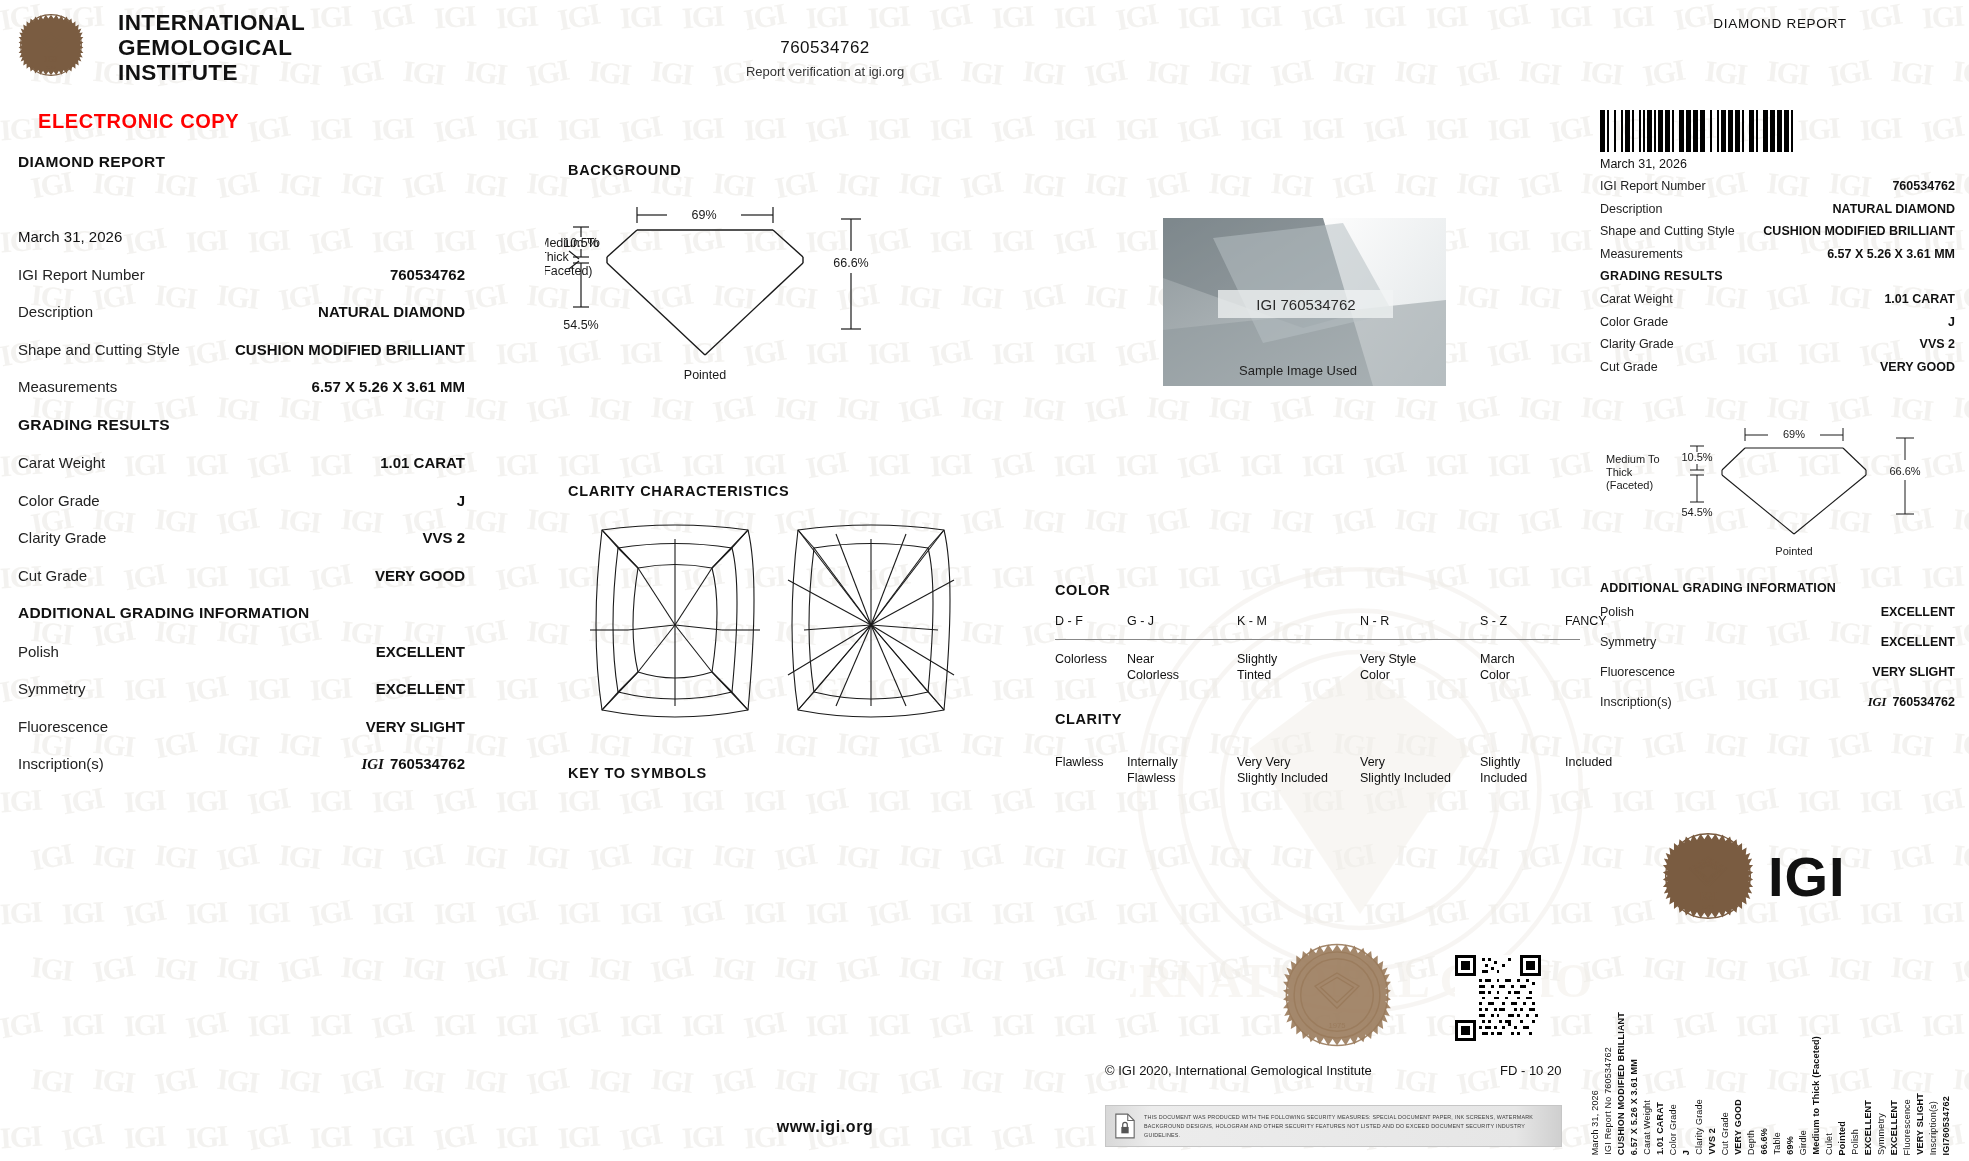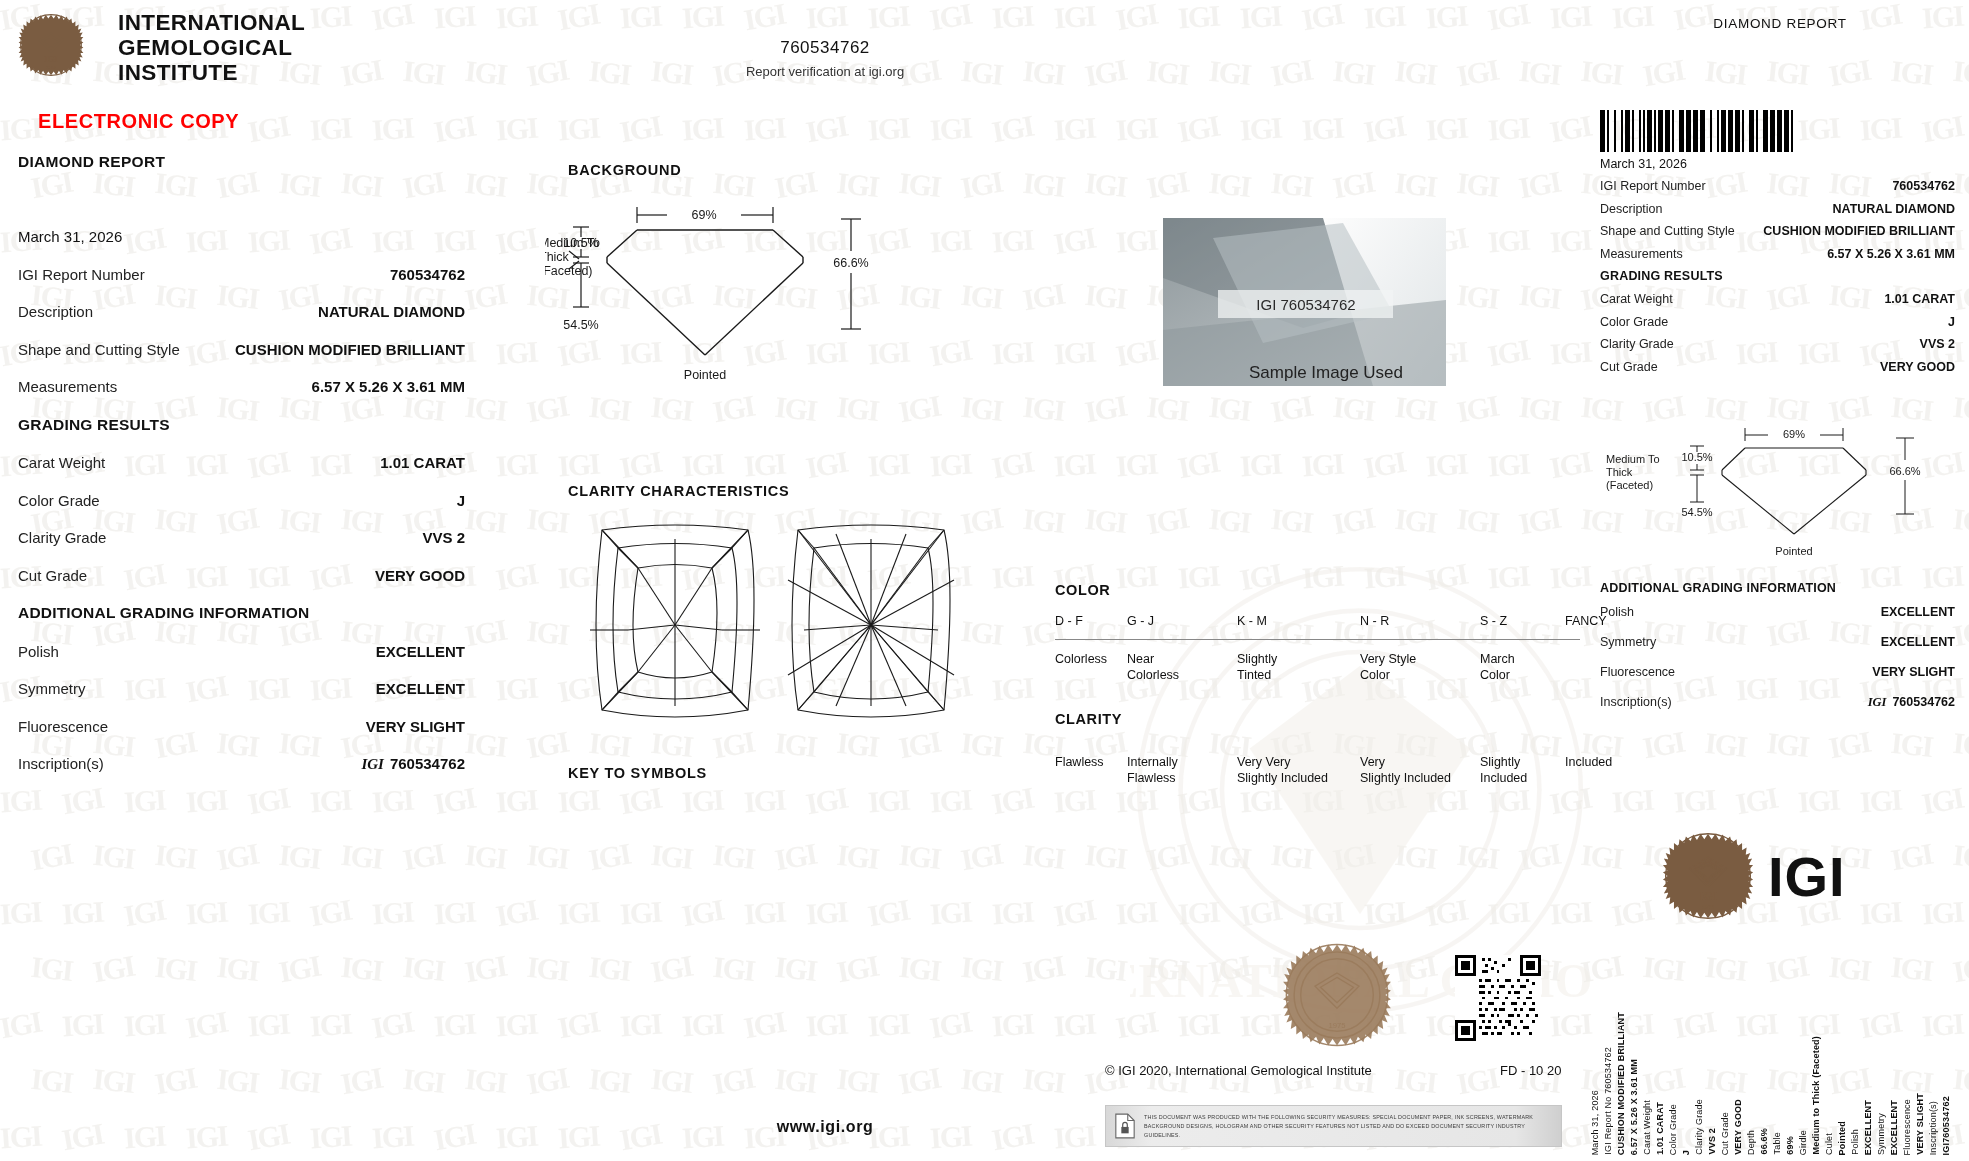--- a/index.html
+++ b/index.html
@@ -124,21 +124,21 @@
 
   
   #sample-img {
     position: absolute; left: 1163px; top: 218px;
     width: 283px; height: 168px;
     overflow: hidden;
     background: #9aa2a6;
   }
   #sample-caption {
     position: absolute; left: 1163px; top: 363px; width: 270px;
-    text-align: center; font-size: 17px; color: #222; margin-left: 28px;
+    text-align: center; font-size: 13px; color: #222;
   }
 
   
   #scale-block { position: absolute; left: 1055px; top: 582px; width: 525px; }
   .scale-head {
     font-size: 14.5px; font-weight: bold; letter-spacing: .6px; margin-bottom: 16px;
   }
   .scale-grid {
     display: grid;
     grid-template-columns: 72px 110px 123px 120px 85px 78px;

